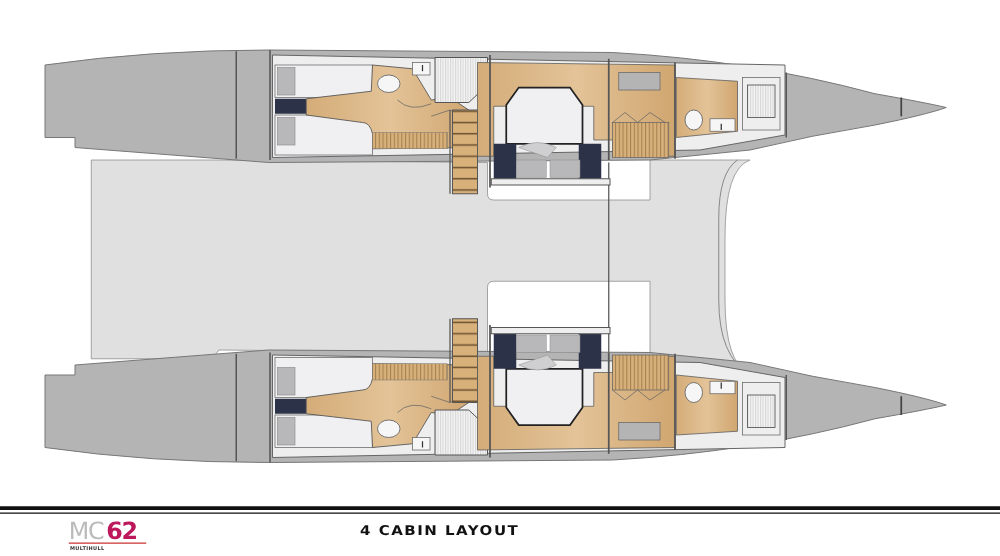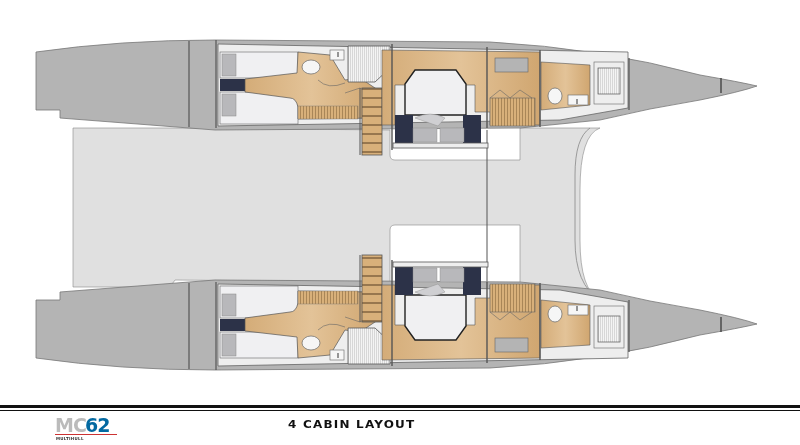--- a/index.html
+++ b/index.html
@@ -1,22 +1,22 @@
 <!DOCTYPE html>
 <html><head>
 <meta charset="utf-8">
 <style>
   html, body { margin:0; padding:0; background:#ffffff; }
   body { width:800px; height:445px; position:relative; overflow:hidden; font-family:"DejaVu Sans", sans-serif; }
   #plan { position:absolute; left:0; top:0; width:800px; height:400px; }
   .rule-thick { position:absolute; left:0; width:800px; height:3px; background:#111; top:405px; }
   .rule-thin { position:absolute; left:0; width:800px; height:1px; background:#111; top:410px; }
   .logo { position:absolute; left:55px; top:415px; width:70px; height:28px; }
-  .logo-mc { position:absolute; left:0; top:0; font-family:"DejaVu Sans", sans-serif; font-size:19px; letter-spacing:-1px; color:#bbb; font-weight:700; line-height:20px; }
-  .logo-num { position:absolute; left:30px; top:0; font-family:"DejaVu Sans", sans-serif; font-size:19px; font-weight:bold; color:#0369a1; line-height:20px; letter-spacing:-1px; }
+  .logo-mc { position:absolute; left:0; top:0; font-family:"DejaVu Sans", sans-serif; font-size:19px; letter-spacing:-1px; color:#bbb; font-weight:400; line-height:20px; }
+  .logo-num { position:absolute; left:30px; top:0; font-family:"DejaVu Sans", sans-serif; font-size:19px; font-weight:bold; color:#be185d; line-height:20px; letter-spacing:-1px; }
   .logo-red { position:absolute; left:0; top:19px; width:62px; height:1px; background:#c33; }
   .logo-sub { position:absolute; left:1px; top:21px; font-size:4px; font-weight:bold; color:#333; letter-spacing:0.3px; }
   .caption { position:absolute; left:288px; top:417px; font-family:"DejaVu Sans", sans-serif; font-size:12px; letter-spacing:1.2px; color:#111; font-weight:bold; transform:scaleY(0.9); }
 </style>
 </head>
 <body>
 
 <svg id="plan" viewBox="0 0 800 400" xmlns="http://www.w3.org/2000/svg">
   <defs>
     <linearGradient id="wood" x1="0" y1="0" x2="1" y2="0">

